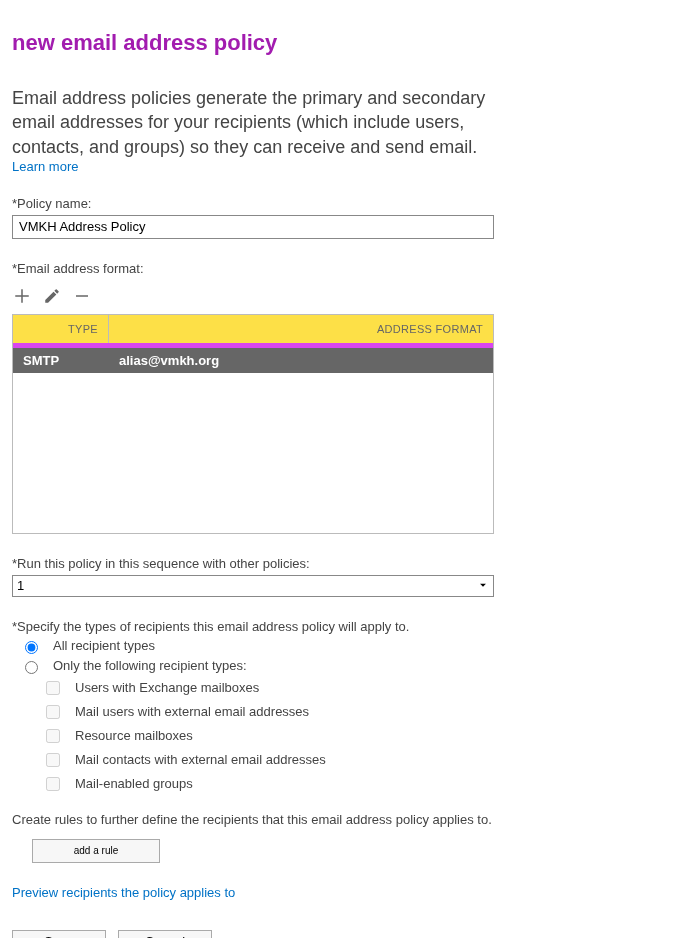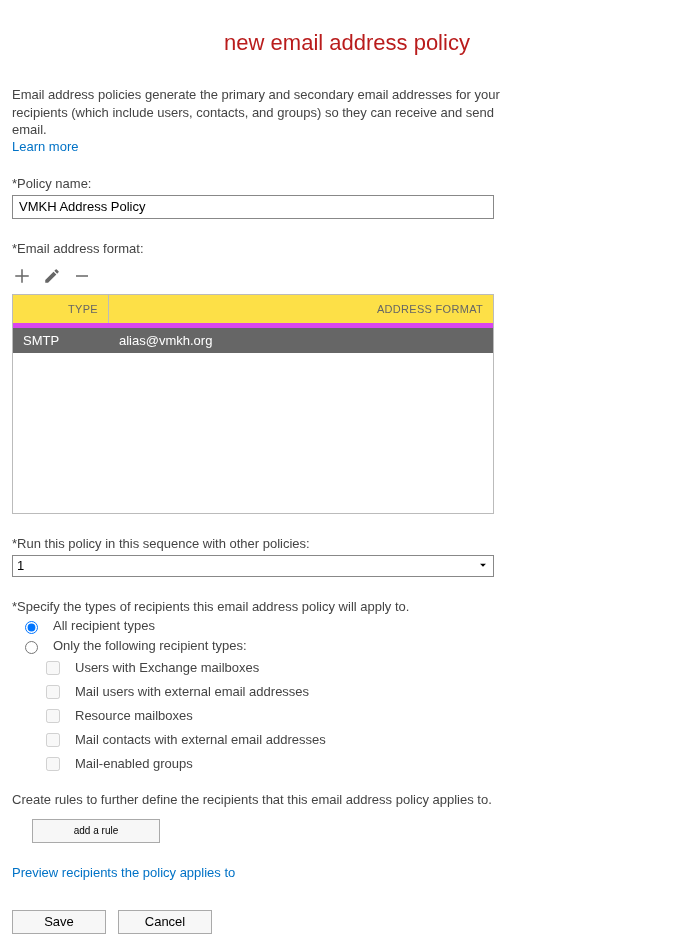--- a/index.html
+++ b/index.html
@@ -1,30 +1,30 @@
 <!DOCTYPE html>
 <html><head>
 <meta charset="utf-8">
 <style>
   * { box-sizing: border-box; }
   html,body { margin:0; padding:0; font-family:"Segoe UI", Arial, sans-serif; font-size:13px; color:#333; background:#fff; }
   .page { width:694px; padding:12px 12px 30px 12px; }
-  .title { font-size:22px; font-weight:400; color:#b91c1c; margin:18px 0 30px 0;text-align:center; }
-  .intro { font-size:13px; color:#444; line-height:1.35; max-width:500px; }
+  .title { font-size:22px; font-weight:700; color:#a21caf; margin:18px 0 30px 0; }
+  .intro { font-size:18px; color:#444; line-height:1.35; max-width:500px; }
   .link { color:#0072c6; cursor:pointer; }
   .label { font-size:13px; color:#444; margin-top:22px; margin-bottom:4px; }
   .text-input { width:482px; height:24px; border:1px solid #888; padding:2px 6px; font-family:inherit; font-size:13px; }
   .toolbar { display:flex; gap:10px; margin:10px 0 8px 0; align-items:center; }
   .icon-btn { width:20px; height:20px; display:flex; align-items:center; justify-content:center; cursor:pointer; color:#666; }
   .icon-btn svg { width:18px; height:18px; fill:#666; }
   .grid { width:482px; border:1px solid #bbb; }
   .grid-header { display:flex; border-bottom:5px solid #d946ef; background:#fde047;text-align:right; }
   .gh-type { width:96px; border-right:1px solid #bbb; padding:8px 10px; font-size:11px; color:#666; letter-spacing:0.3px; }
   .gh-format { flex:1; padding:8px 10px; font-size:11px; color:#666; letter-spacing:0.3px; }
-  .grid-row { display:flex; background:#666; color:#fff; font-weight:normal; font-size:13px; }
+  .grid-row { display:flex; background:#666; color:#fff; font-weight:bold; font-size:13px; }
   .gr-type { width:96px; padding:5px 10px; }
   .gr-format { flex:1; padding:5px 10px; }
   .grid-body { height:160px; background:#fff; }
   .select-wrap { position:relative; width:482px; }
   select.seq { width:482px; height:22px; border:1px solid #888; background:#fff; font-family:inherit; font-size:13px; padding:0 4px; -webkit-appearance:none; appearance:none; }
   .chev { position:absolute; right:4px; top:3px; pointer-events:none; }
   .chev svg { width:14px; height:14px; fill:#000; }
   .radio-row, .check-row { display:flex; align-items:center; gap:12px; margin:4px 0 4px 8px; font-size:13px; color:#444; }
   .check-row { margin-left:30px; }
   .check-row input[type=checkbox] { width:14px; height:14px; }

